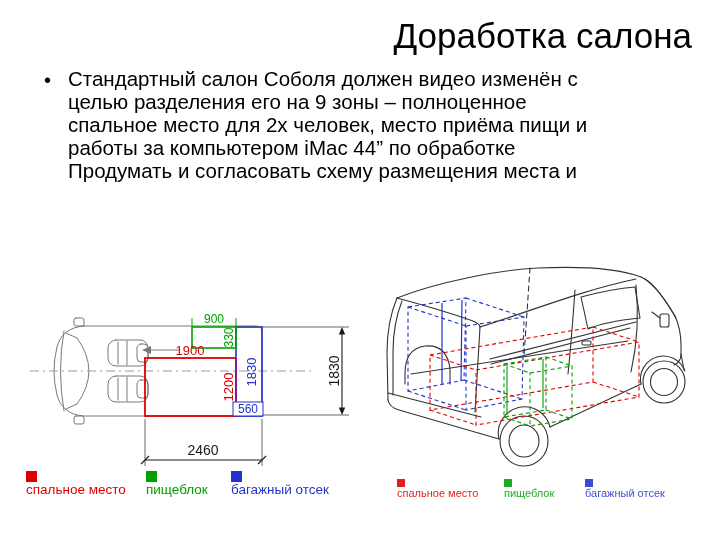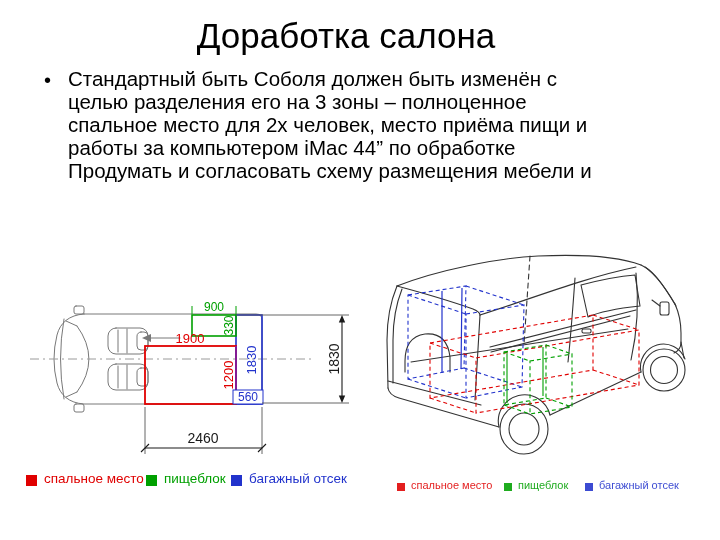--- a/index.html
+++ b/index.html
@@ -1,38 +1,38 @@
 <!DOCTYPE html>
 <html><head>
 <meta charset="utf-8">
 <style>
   html,body{margin:0;padding:0;background:#ffffff;}
   .slide{
     position:relative;width:720px;height:540px;background:#ffffff;overflow:hidden;
     font-family:"Liberation Sans","DejaVu Sans",sans-serif;color:#000;
   }
   .title{
-    position:absolute;top:16px;left:0;width:692px;text-align:center;
+    position:absolute;top:16px;left:0;width:692px;text-align:right;
     font-size:35px;line-height:40px;font-weight:400;letter-spacing:0;
   }
   .bullet{
     position:absolute;left:44px;top:69px;font-size:20px;line-height:23px;
   }
   .body-lines{
     position:absolute;left:68px;top:67px;width:610px;
     font-size:20.5px;line-height:23px;
   }
   .body-line{white-space:nowrap;}
-  .diagram{position:absolute;}
+  .diagram{position:absolute;margin-top:12px;}
   .diagram-left{left:22px;top:294px;width:350px;height:170px;}
   .diagram-right{left:378px;top:248px;width:340px;height:230px;}
   svg{display:block;}
   svg text{font-family:"Liberation Sans","DejaVu Sans",sans-serif;}
   .legend{position:absolute;left:0;top:0;width:720px;height:0;}
-  .legend-item{position:absolute;white-space:nowrap;display:flex;align-items:flex-end;}
+  .legend-item{position:absolute;white-space:nowrap;display:flex;align-items:flex-start;flex-direction:column;}
   .legend-swatch{display:inline-block;flex:0 0 auto;}
   .legend-left .legend-item{top:471px;font-size:13.5px;}
   .legend-left .legend-swatch{width:11px;height:11px;margin-right:7px;}
   .legend-left .legend-item:nth-child(1){left:26px;}
   .legend-left .legend-item:nth-child(2){left:146px;}
   .legend-left .legend-item:nth-child(3){left:231px;}
   .legend-right .legend-item{top:479px;font-size:11px;opacity:.88;}
   .legend-right .legend-swatch{width:8px;height:8px;margin-right:6px;}
   .legend-right .legend-item:nth-child(1){left:397px;}
   .legend-right .legend-item:nth-child(2){left:504px;}
@@ -40,25 +40,25 @@
 </style>
 </head>
 <body>
 
 <div class="slide">
 
   <div class="title">Доработка салона</div>
 
   <div class="bullet">•</div>
   <div class="body-lines">
-      <div class="body-line">Стандартный быть Соболя должен быть изменён с</div>
-      <div class="body-line">целью разделения его на 3 зоны – полноценное</div>
+      <div class="body-line">Стандартный салон Соболя должен видео изменён с</div>
+      <div class="body-line">целью разделения его на 9 зоны – полноценное</div>
       <div class="body-line">спальное место для 2х человек, место приёма пищи и</div>
       <div class="body-line">работы за компьютером iMac 44” по обработке</div>
-      <div class="body-line">Продумать и согласовать схему размещения мебели и</div>
+      <div class="body-line">Продумать и согласовать схему размещения места и</div>
     </div>
 
   <div class="diagram diagram-left">
     <svg width="350" height="170" viewBox="0 0 350 170">
 
       <g stroke="#787878" fill="none" stroke-width="1" stroke-linejoin="round" stroke-linecap="round">
         <path d="M 62,20 H 234 Q 240,20 240,26 V 104 Q 240,110 234,110 H 62 C 47,109 38,101 35,89 Q 32,77 32,65 Q 32,53 35,41 C 38,29 47,21 62,20 Z"></path>
         <path d="M 42,25 Q 35,65 42,105"></path>
         <path d="M 55,32 Q 79,65 55,98"></path>
         <path d="M 55,32 L 44,27 M 55,98 L 44,103"></path>

